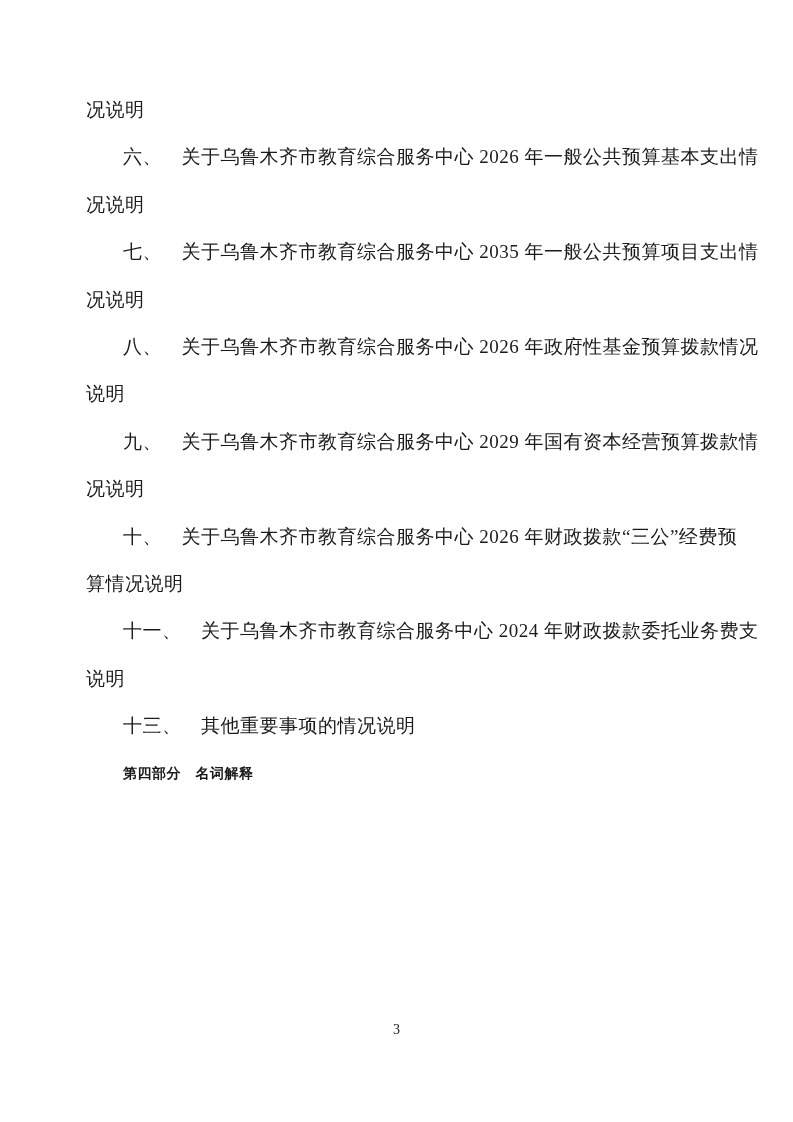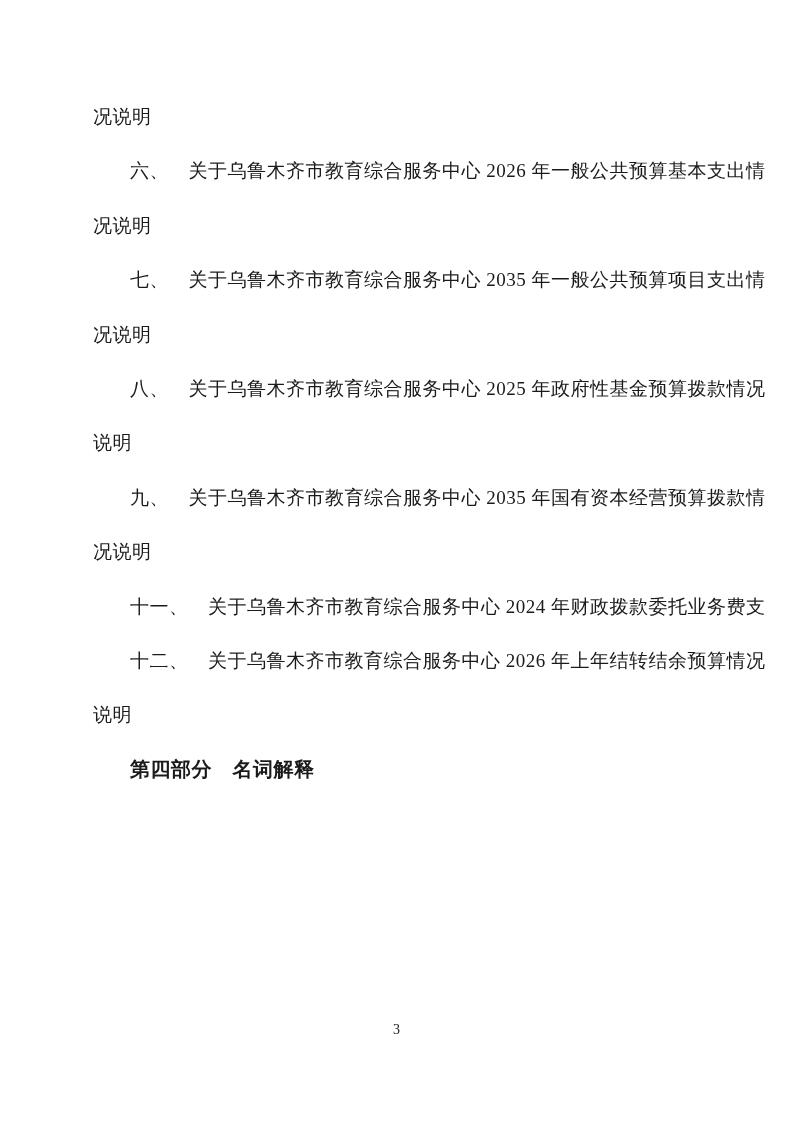--- a/index.html
+++ b/index.html
@@ -16,34 +16,34 @@
     font-family: "Liberation Serif", "DejaVu Serif", serif;
     color: #1a1a1a;
   }
   .content {
     position: absolute;
     top: 81px;
     left: 76px;
     width: 660px;
   }
   .line {
-    margin: 17px;
+    margin: 10px;
     font-size: 19px;
     line-height: 37.4px;
     white-space: pre;
     letter-spacing: 0.5px;
   }
   .line.indent {
     text-indent: 37px;
     font-family: Liberation Serif, serif;
   }
   .line.heading {
     text-indent: 37px;
     font-weight: bold;
-    font-size: 20px;
+    font-size: 14px;
   }
   .footer {
     position: absolute;
     top: 1022px;
     left: 0;
     width: 100%;
     text-align: center;
     font-size: 14px;
     color: #1a1a1a;
   }
@@ -51,25 +51,27 @@
 </head>
 <body>
 
 <div class="page">
   <div class="content">
       <p class="line plain">况说明</p>
       <p class="line indent">六、　关于乌鲁木齐市教育综合服务中心 2026 年一般公共预算基本支出情</p>
       <p class="line plain">况说明</p>
       <p class="line indent">七、　关于乌鲁木齐市教育综合服务中心 2035 年一般公共预算项目支出情</p>
       <p class="line plain">况说明</p>
-      <p class="line indent">八、　关于乌鲁木齐市教育综合服务中心 2025 年政府性基金预算拨款情况</p>
+      <p class="line indent">八、　关于乌鲁木齐市教育综合服务中心 2026 年政府性基金预算拨款情况</p>
       <p class="line plain">说明</p>
-      <p class="line indent">九、　关于乌鲁木齐市教育综合服务中心 2035 年国有资本经营预算拨款情</p>
+      <p class="line indent">九、　关于乌鲁木齐市教育综合服务中心 2029 年国有资本经营预算拨款情</p>
       <p class="line plain">况说明</p>
+      <p class="line indent">十、　关于乌鲁木齐市教育综合服务中心 2026 年财政拨款“三公”经费预</p>
+      <p class="line plain">算情况说明</p>
       <p class="line indent">十一、　关于乌鲁木齐市教育综合服务中心 2024 年财政拨款委托业务费支</p>
-      <p class="line indent">十二、　关于乌鲁木齐市教育综合服务中心 2026 年上年结转结余预算情况</p>
       <p class="line plain">说明</p>
+      <p class="line indent">十三、　其他重要事项的情况说明</p>
       <p class="line heading">第四部分　名词解释</p>
     </div>
   <div class="footer">
     <span>3</span>
   </div>
 </div>
 
 </body></html>

